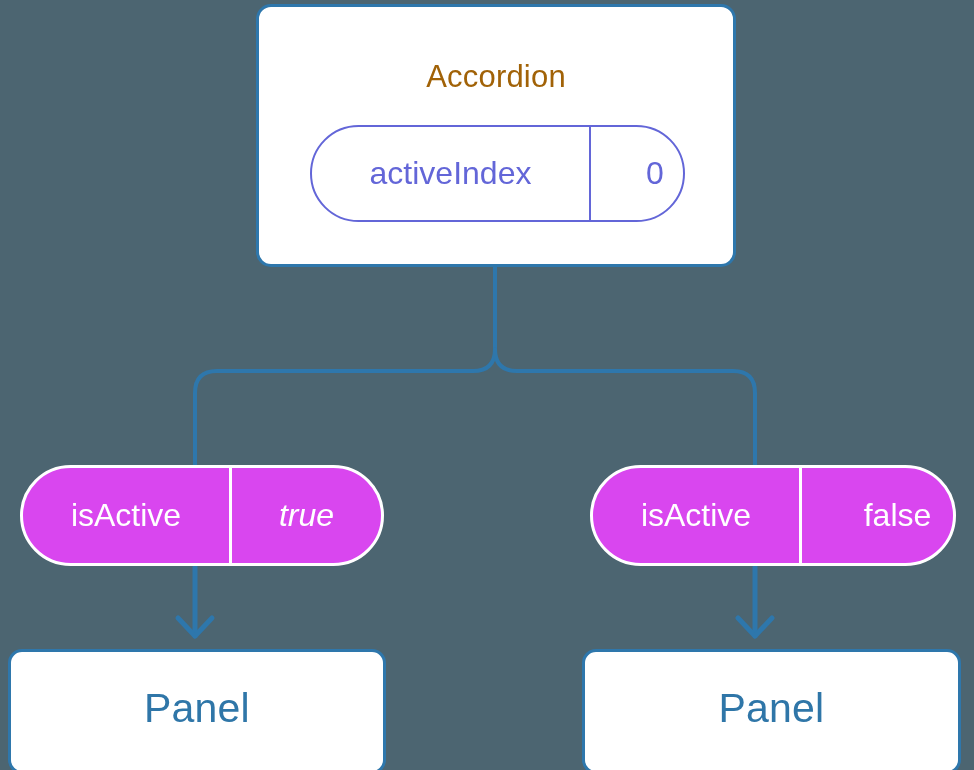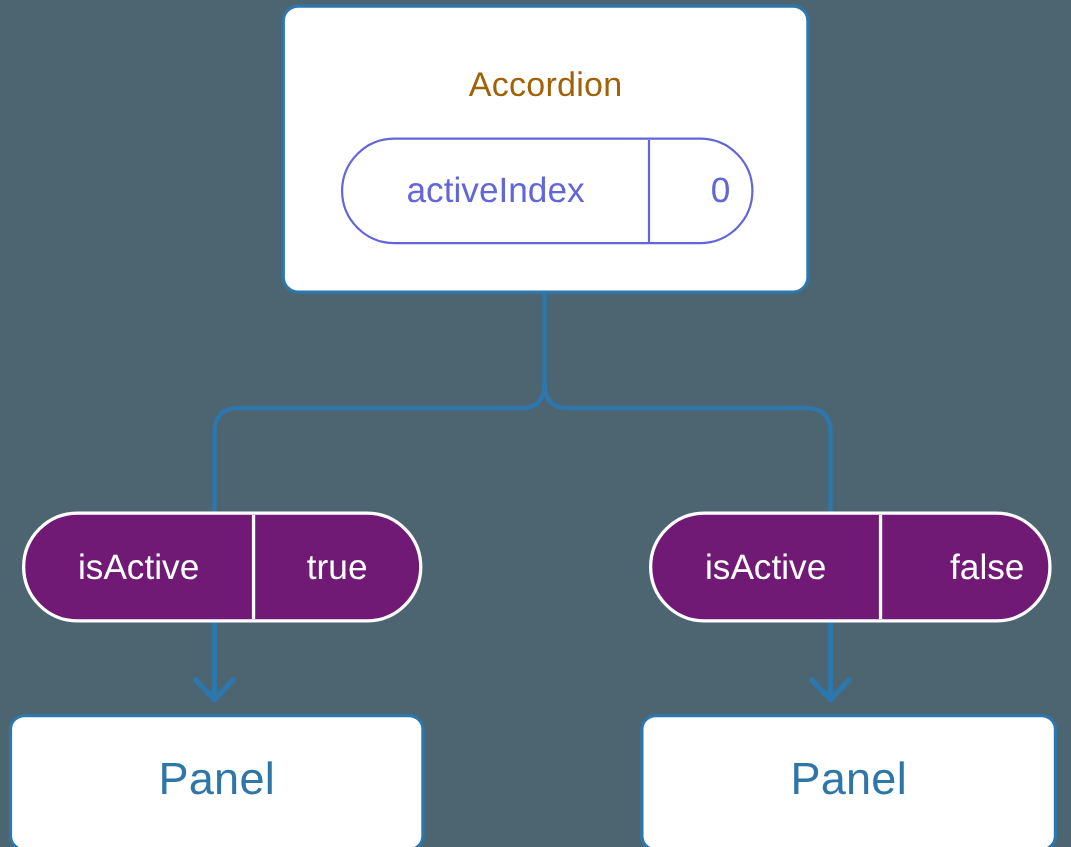--- a/index.html
+++ b/index.html
@@ -82,33 +82,33 @@
   }
   #active-index-pill .pill-cell {
     color: #6366d8;
     font-size: 32px;
   }
   #active-index-key  { width: 279px; border-right: 2px solid #6366d8; }
   #active-index-val  { flex: 1; }
 
   
   .pill-filled {
-    background: #701a75;
+    background: #d946ef;
     border: 3px solid #ffffff;
     height: 101px;
   }
   .pill-filled .pill-cell {
     color: #ffffff;
     font-size: 32px;
   }
   .pill-filled .pill-cell.key { border-right: 3px solid #ffffff; }
 
   #pill-left  { left: 20px;  top: 465px; width: 364px; }
   #pill-left  .key { width: 209px; }
-  #pill-left  .val { flex: 1; }
+  #pill-left  .val { flex: 1; font-style: italic; }
 
   #pill-right { left: 590px; top: 465px; width: 366px; }
   #pill-right .key { width: 209px; }
   #pill-right .val { flex: 1; margin-left: 40px; }
 
   
   .panel-card {
     position: absolute;
     background: #ffffff;
     border: 3px solid #2e77ac;

